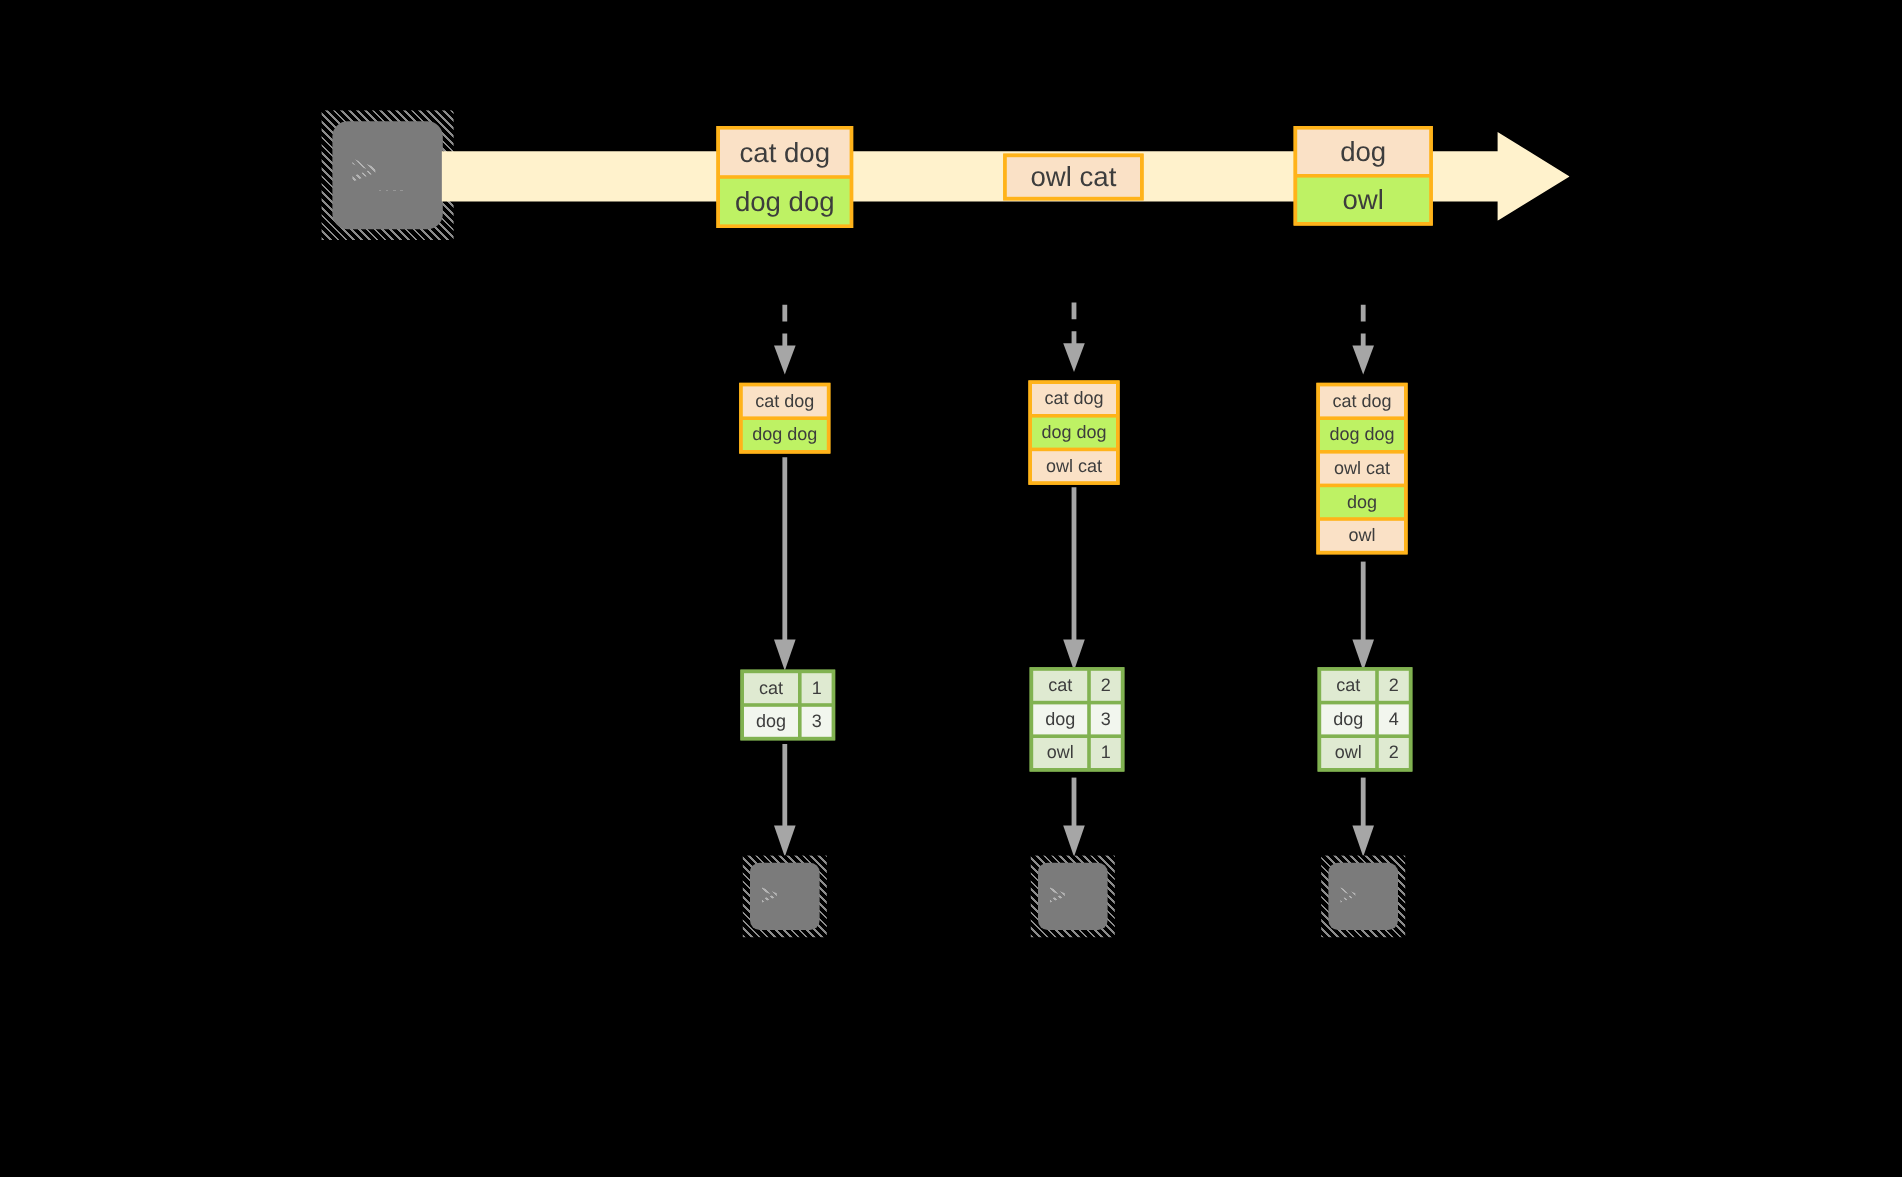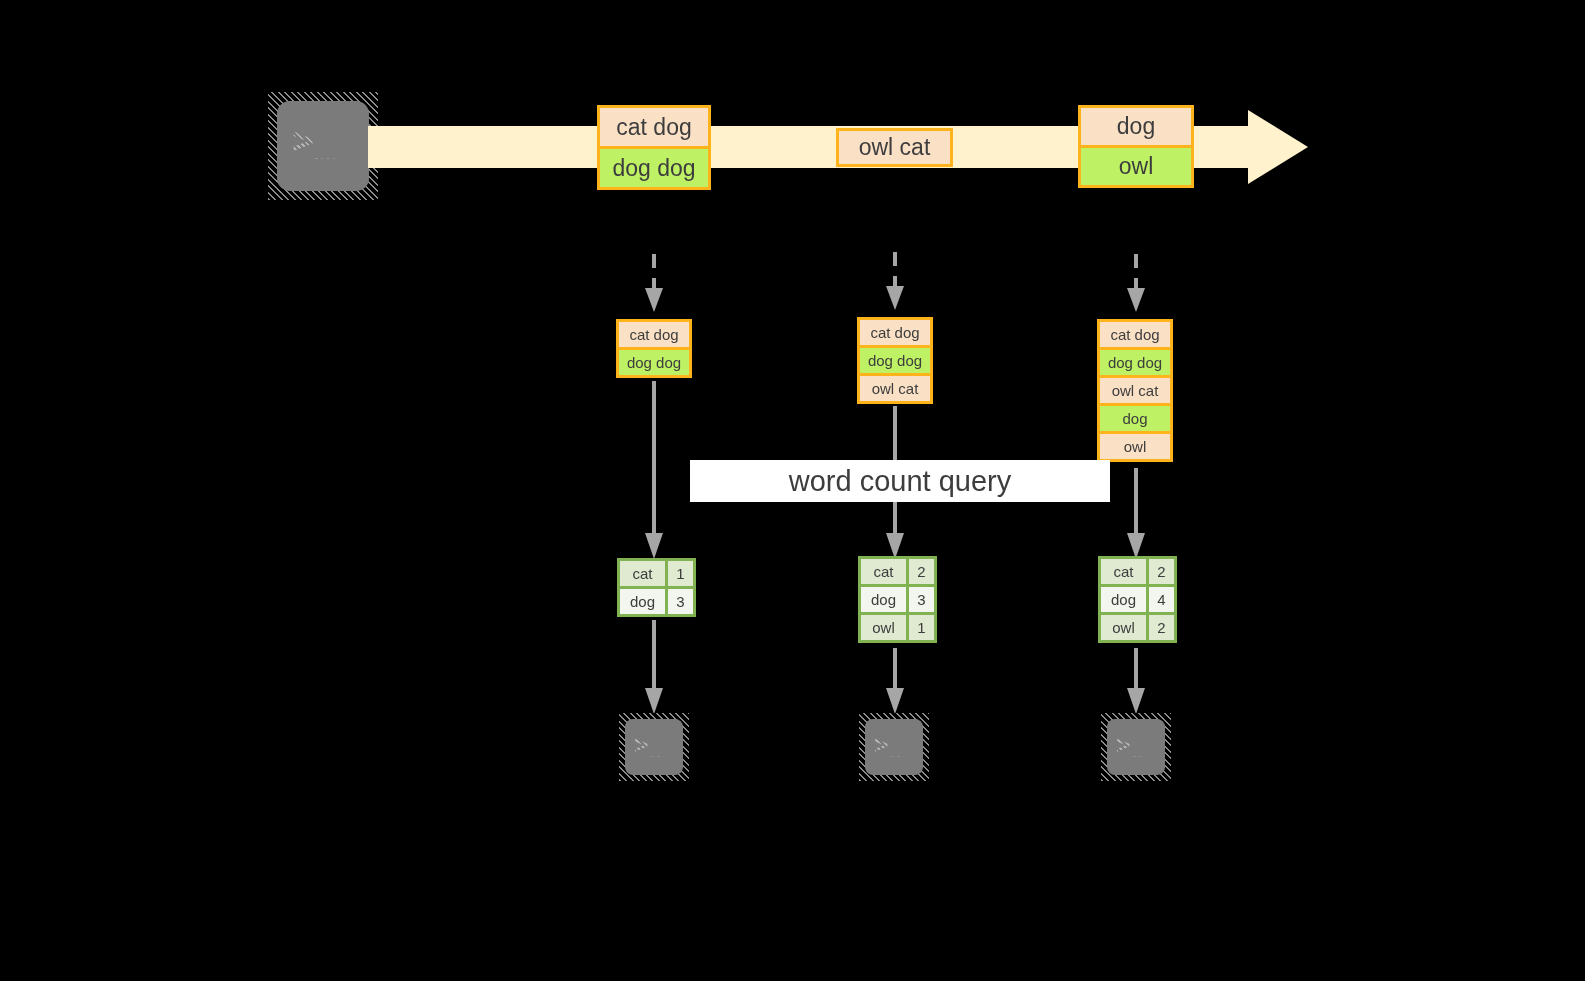--- a/index.html
+++ b/index.html
@@ -250,21 +250,20 @@
       <polygon points="10,153 1,127 19,127" fill="#A6A6A6"></polygon>
     </svg>
   </div>
   <div class="conn" style="left:1126px; top:468px;">
     <svg width="20" height="93" viewBox="0 0 20 93">
       <line x1="10" y1="0" x2="10" y2="71" stroke="#A6A6A6" stroke-width="4"></line>
       <polygon points="10,91 1,65 19,65" fill="#A6A6A6"></polygon>
     </svg>
   </div>
 
-  <div id="wcq-label">word count query</div>
 
   <div class="gtable" id="res-1">
     <div class="grow dark">
       <div class="gcell key">cat</div>
       <div class="gcell val">1</div>
     </div>
     <div class="grow light">
       <div class="gcell key">dog</div>
       <div class="gcell val">3</div>
     </div>

